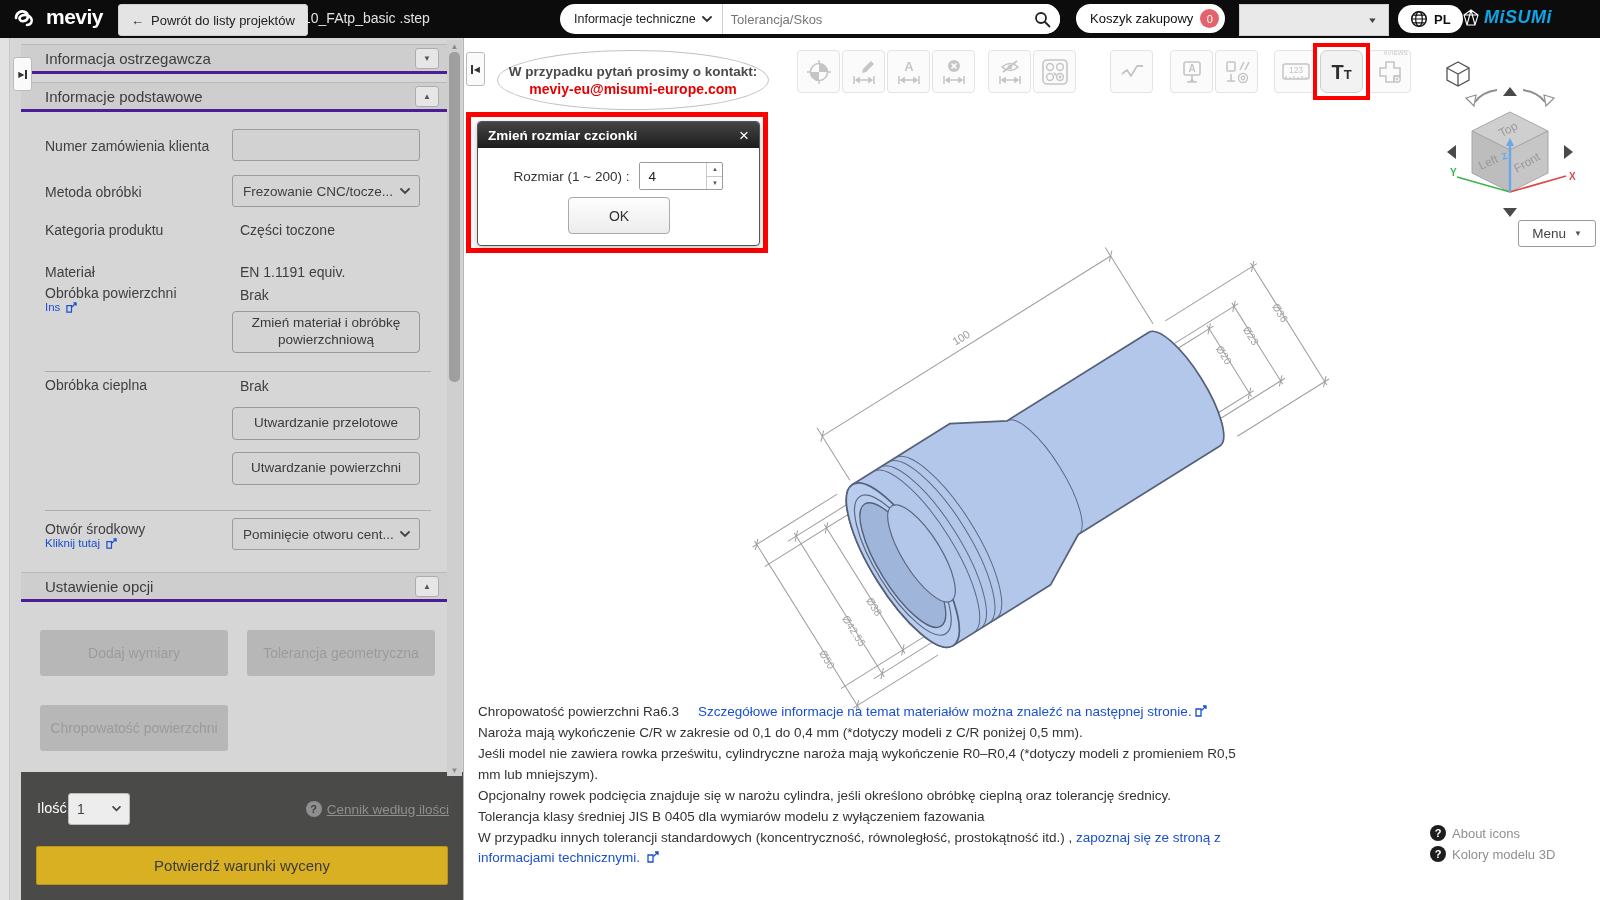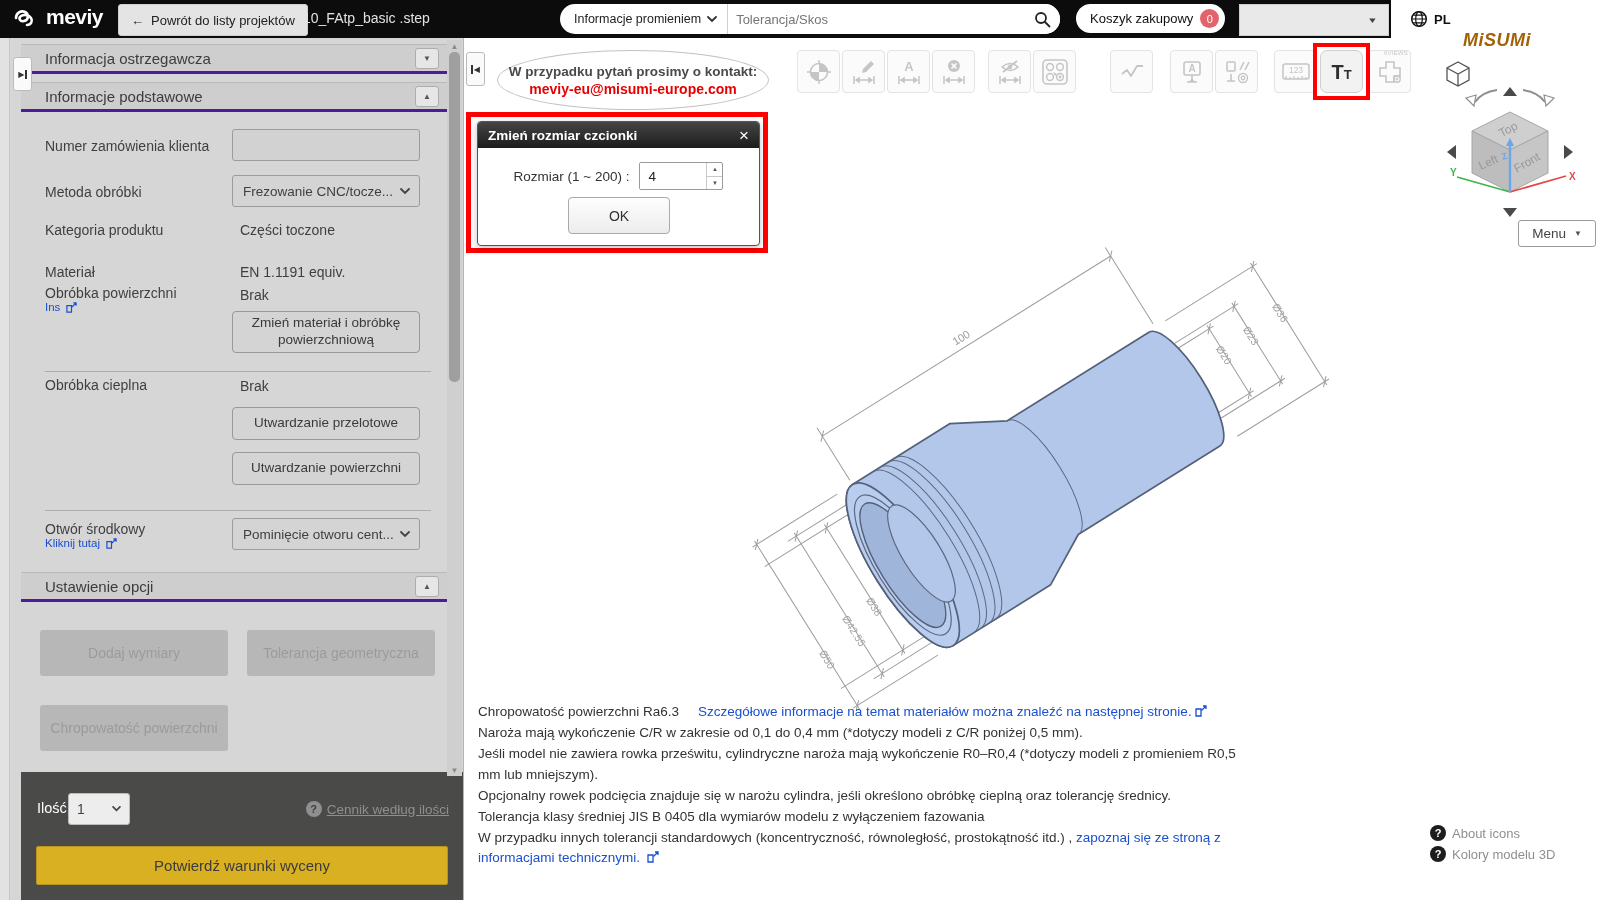--- a/index.html
+++ b/index.html
@@ -1,20 +1,20 @@
 <!DOCTYPE html>
 <html><head>
 <meta charset="utf-8">
 <style>
   html,body{margin:0;padding:0;background:#888;}
   .stage{position:relative;width:1600px;height:900px;background:#fff;overflow:hidden;
          font-family:"Liberation Sans",sans-serif;-webkit-font-smoothing:antialiased;}
   .abs{position:absolute;}
   
-  .topbar{position:absolute;left:0;top:0;width:1391px;height:38px;background:#0c0c0c;}
+  .topbar{position:absolute;left:0;top:0;width:1600px;height:38px;background:#0c0c0c;}
   .logo{position:absolute;left:12px;top:5px;display:flex;align-items:center;gap:4px;color:#fff;
         font-size:21px;font-weight:bold;letter-spacing:-0.5px;}
   .backbtn{position:absolute;left:118px;top:4px;height:30px;padding:0 12px;background:#e4e4e4;
            border:1px solid #cfcfcf;border-radius:3px;font-size:13px;color:#222;display:flex;
            align-items:center;gap:7px;cursor:pointer;}
   .filename{position:absolute;left:303px;top:10px;color:#e2e2e2;font-size:14px;}
   .searchpill{position:absolute;left:560px;top:4px;width:500px;height:30px;background:#fff;
               border-radius:16px;display:flex;align-items:center;overflow:hidden;}
   .searchsel{display:flex;align-items:center;gap:6px;padding:0 10px 0 14px;font-size:12.5px;color:#222;
              border-right:1px solid #cfcfcf;height:100%;cursor:pointer;white-space:nowrap;}
@@ -22,22 +22,22 @@
   .searchbtn{width:36px;height:100%;display:flex;align-items:center;justify-content:center;cursor:pointer;background:#fff;border:0;}
   .cartpill{position:absolute;left:1076px;top:4px;height:29px;background:#fff;border-radius:15px;
             display:flex;align-items:center;gap:7px;padding:0 6px 0 14px;font-size:13px;color:#111;cursor:pointer;}
   .cartbadge{width:19px;height:19px;border-radius:50%;background:#e2636b;color:#fff;font-size:11px;
              display:flex;align-items:center;justify-content:center;}
   .grayselect{position:absolute;left:1239px;top:4px;width:138px;height:30px;background:#e9e9e9;
               border:1px solid #d0d0d0;display:flex;align-items:center;justify-content:flex-end;
               padding-right:10px;color:#444;cursor:pointer;font-size:11px;}
   .langpill{position:absolute;left:1398px;top:5px;height:28px;background:#fff;border-radius:14px;
             display:flex;align-items:center;gap:6px;padding:0 12px;font-size:13px;font-weight:bold;color:#111;cursor:pointer;}
-  .brand{position:absolute;left:1463px;top:7px;display:flex;align-items:center;gap:5px;color:#a16207;
-         font-size:18px;font-weight:bold;font-style:italic;letter-spacing:0.5px;flex-direction:column;}
+  .brand{position:absolute;left:1463px;top:7px;display:flex;align-items:center;gap:5px;color:#0ea5e9;
+         font-size:18px;font-weight:bold;font-style:italic;letter-spacing:0.5px;}
   
   .sidebar{position:absolute;left:0;top:38px;width:463px;height:862px;background:#d6d6d6;border-right:1px solid #b5b5b5;}
   .sidestrip{position:absolute;left:0;top:0;width:9px;height:862px;background:#e2e2e2;border-right:1px solid #c6c6c6;}
   .sechdr{position:absolute;left:21px;width:426px;height:30px;background:#cecece;border-top:1px solid #b9b9b9;
           border-bottom:3px solid #4c1d95;display:flex;align-items:center;justify-content:space-between;
           padding:0 8px 0 24px;box-sizing:border-box;}
   .sechdr .t{font-size:15px;color:#3c3c3c;}
   .collbtn{width:22px;height:19px;background:#e6e6e6;border:1px solid #adadad;border-radius:3px;
            font-size:8px;color:#555;display:flex;align-items:center;justify-content:center;cursor:pointer;}
   .flabel{position:absolute;font-size:14px;color:#3f3f3f;}
@@ -129,21 +129,21 @@
       <span>meviy</span>
     </div>
     <div class="backbtn">
       <span>←</span>
       <span>Powrót do listy projektów</span>
     </div>
     <div class="filename">10_FAtp_basic .step</div>
 
     <div class="searchpill">
       <div class="searchsel">
-        <span>Informacje promieniem</span>
+        <span>Informacje techniczne</span>
         <svg width="10" height="7" viewBox="0 0 10 7">
           <path d="M1 1l4 4 4-4" fill="none" stroke="#333" stroke-width="1.8" stroke-linecap="round"></path>
         </svg>
       </div>
       <input class="searchinput" placeholder="Tolerancja/Skos" style="">
       <button class="searchbtn">
         <svg width="17" height="17" viewBox="0 0 17 17">
           <circle cx="7" cy="7" r="5" fill="none" stroke="#222" stroke-width="1.8"></circle>
           <path d="M11 11l4.5 4.5" stroke="#222" stroke-width="1.8" stroke-linecap="round"></path>
         </svg>

